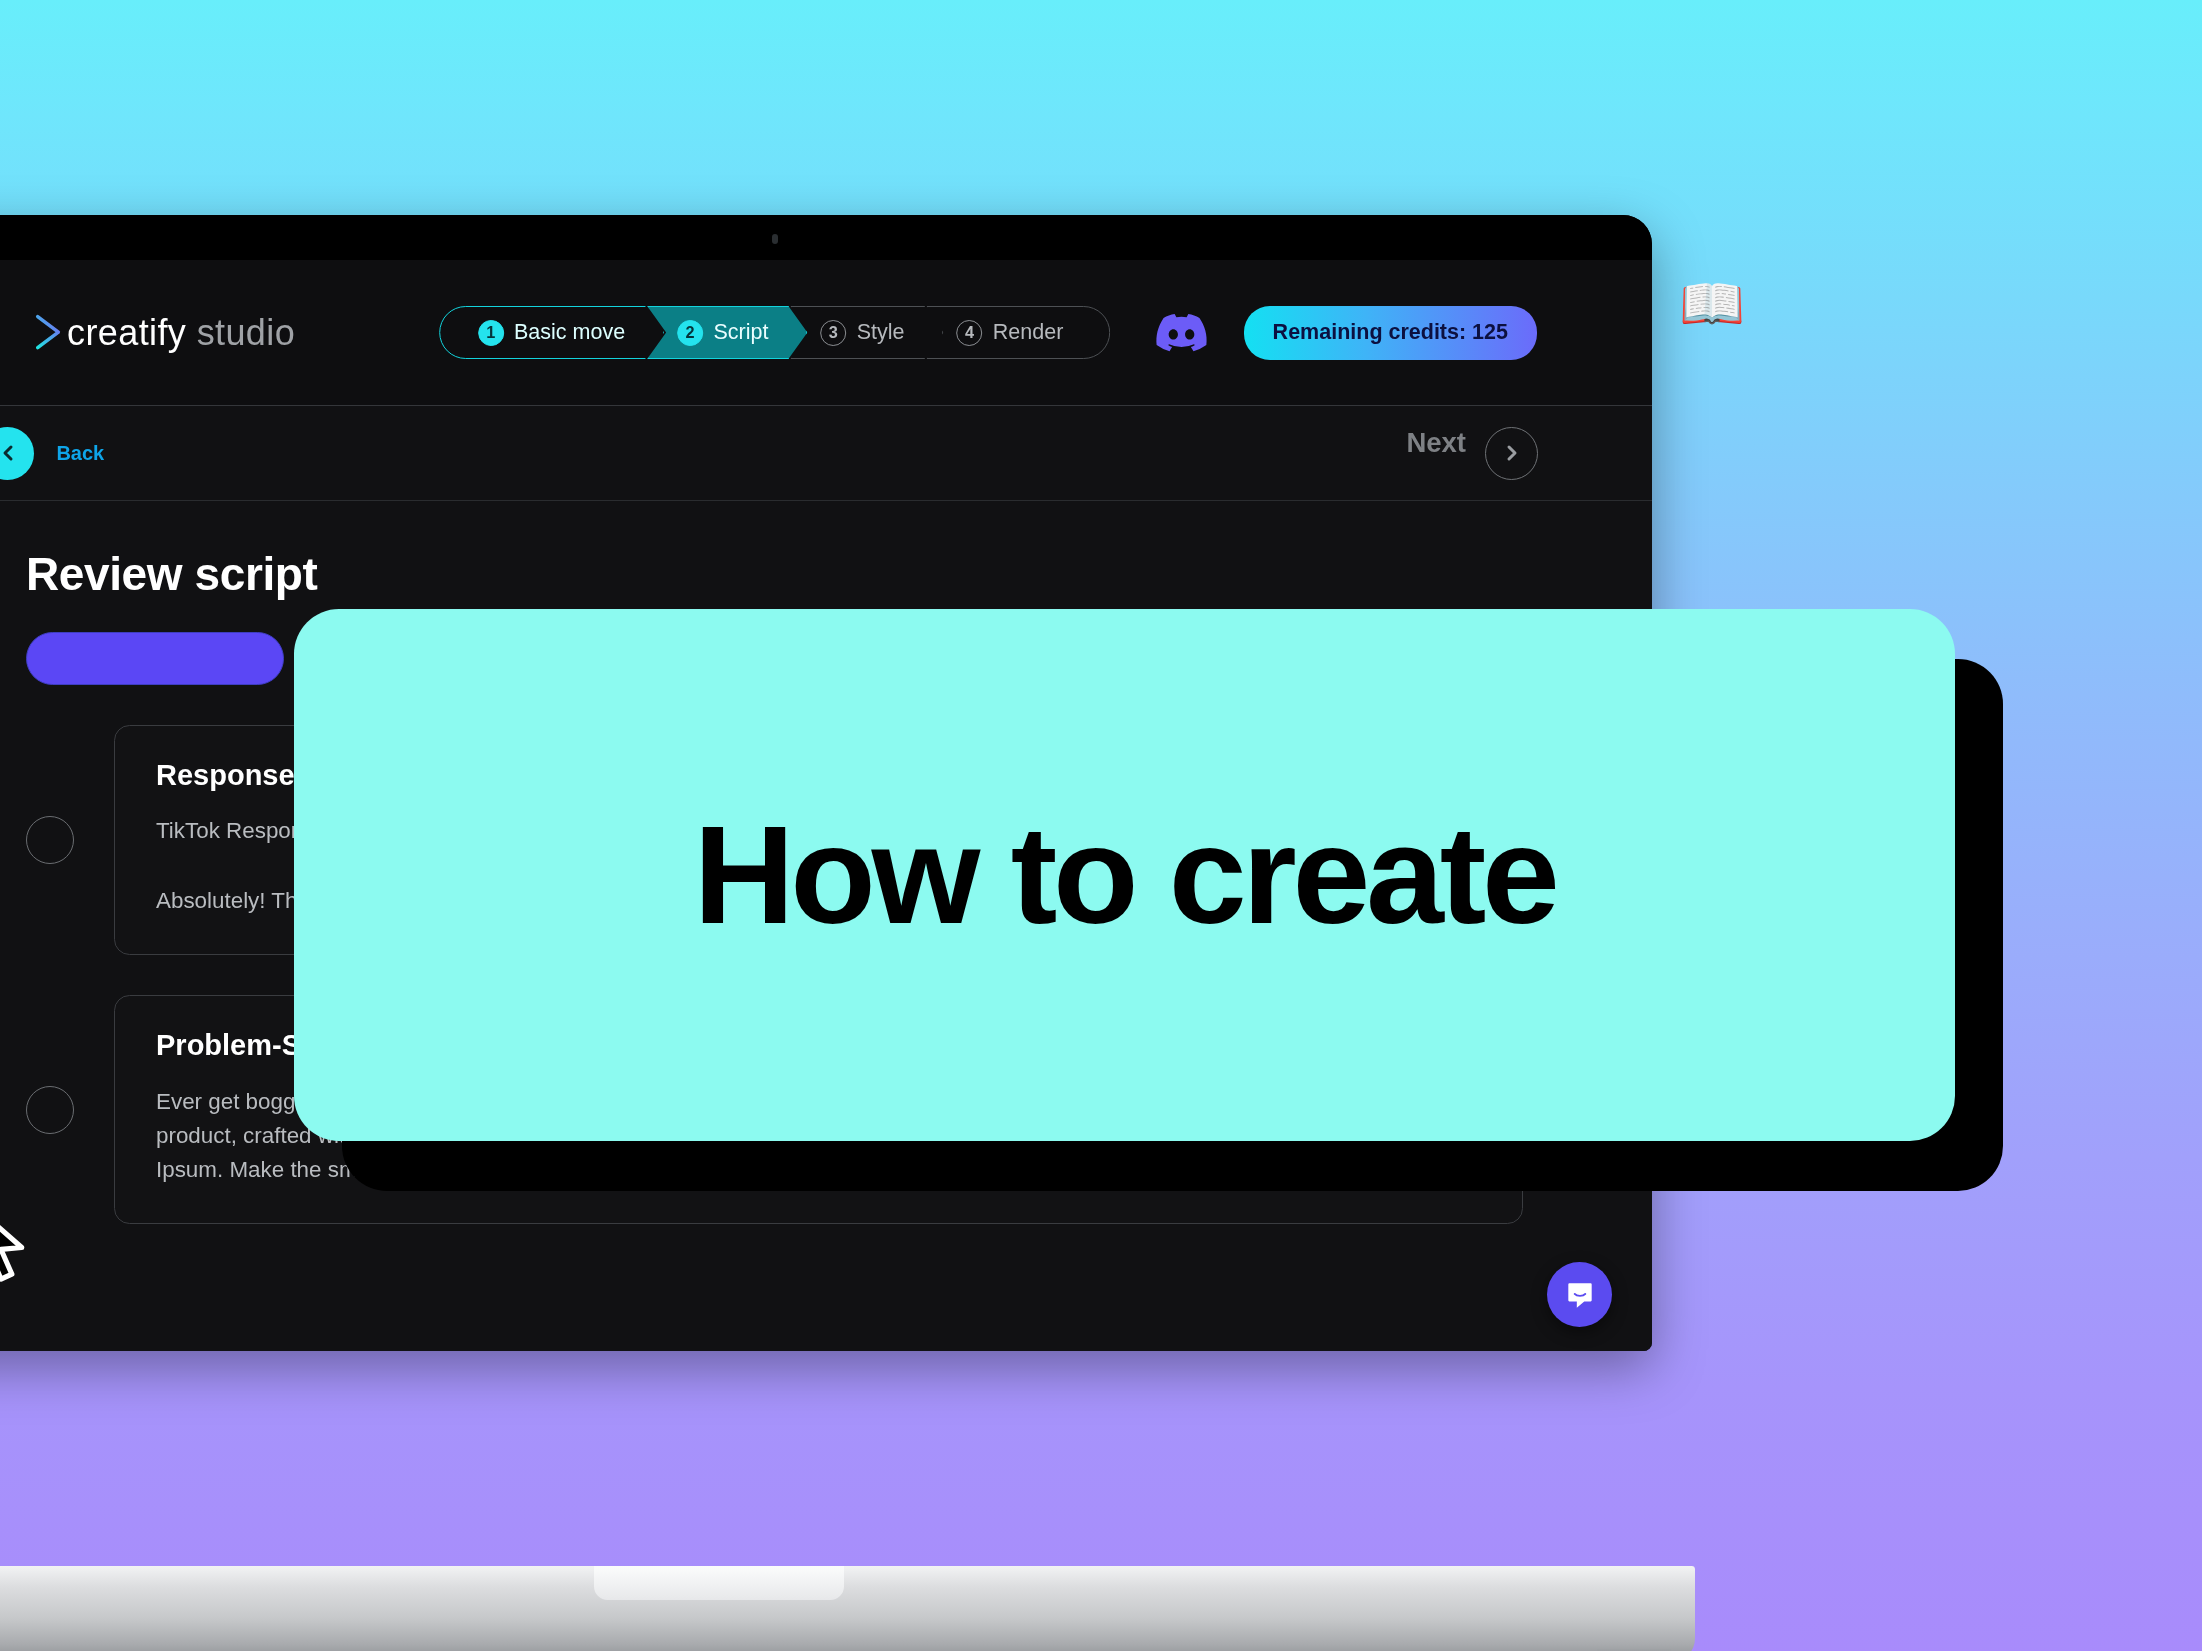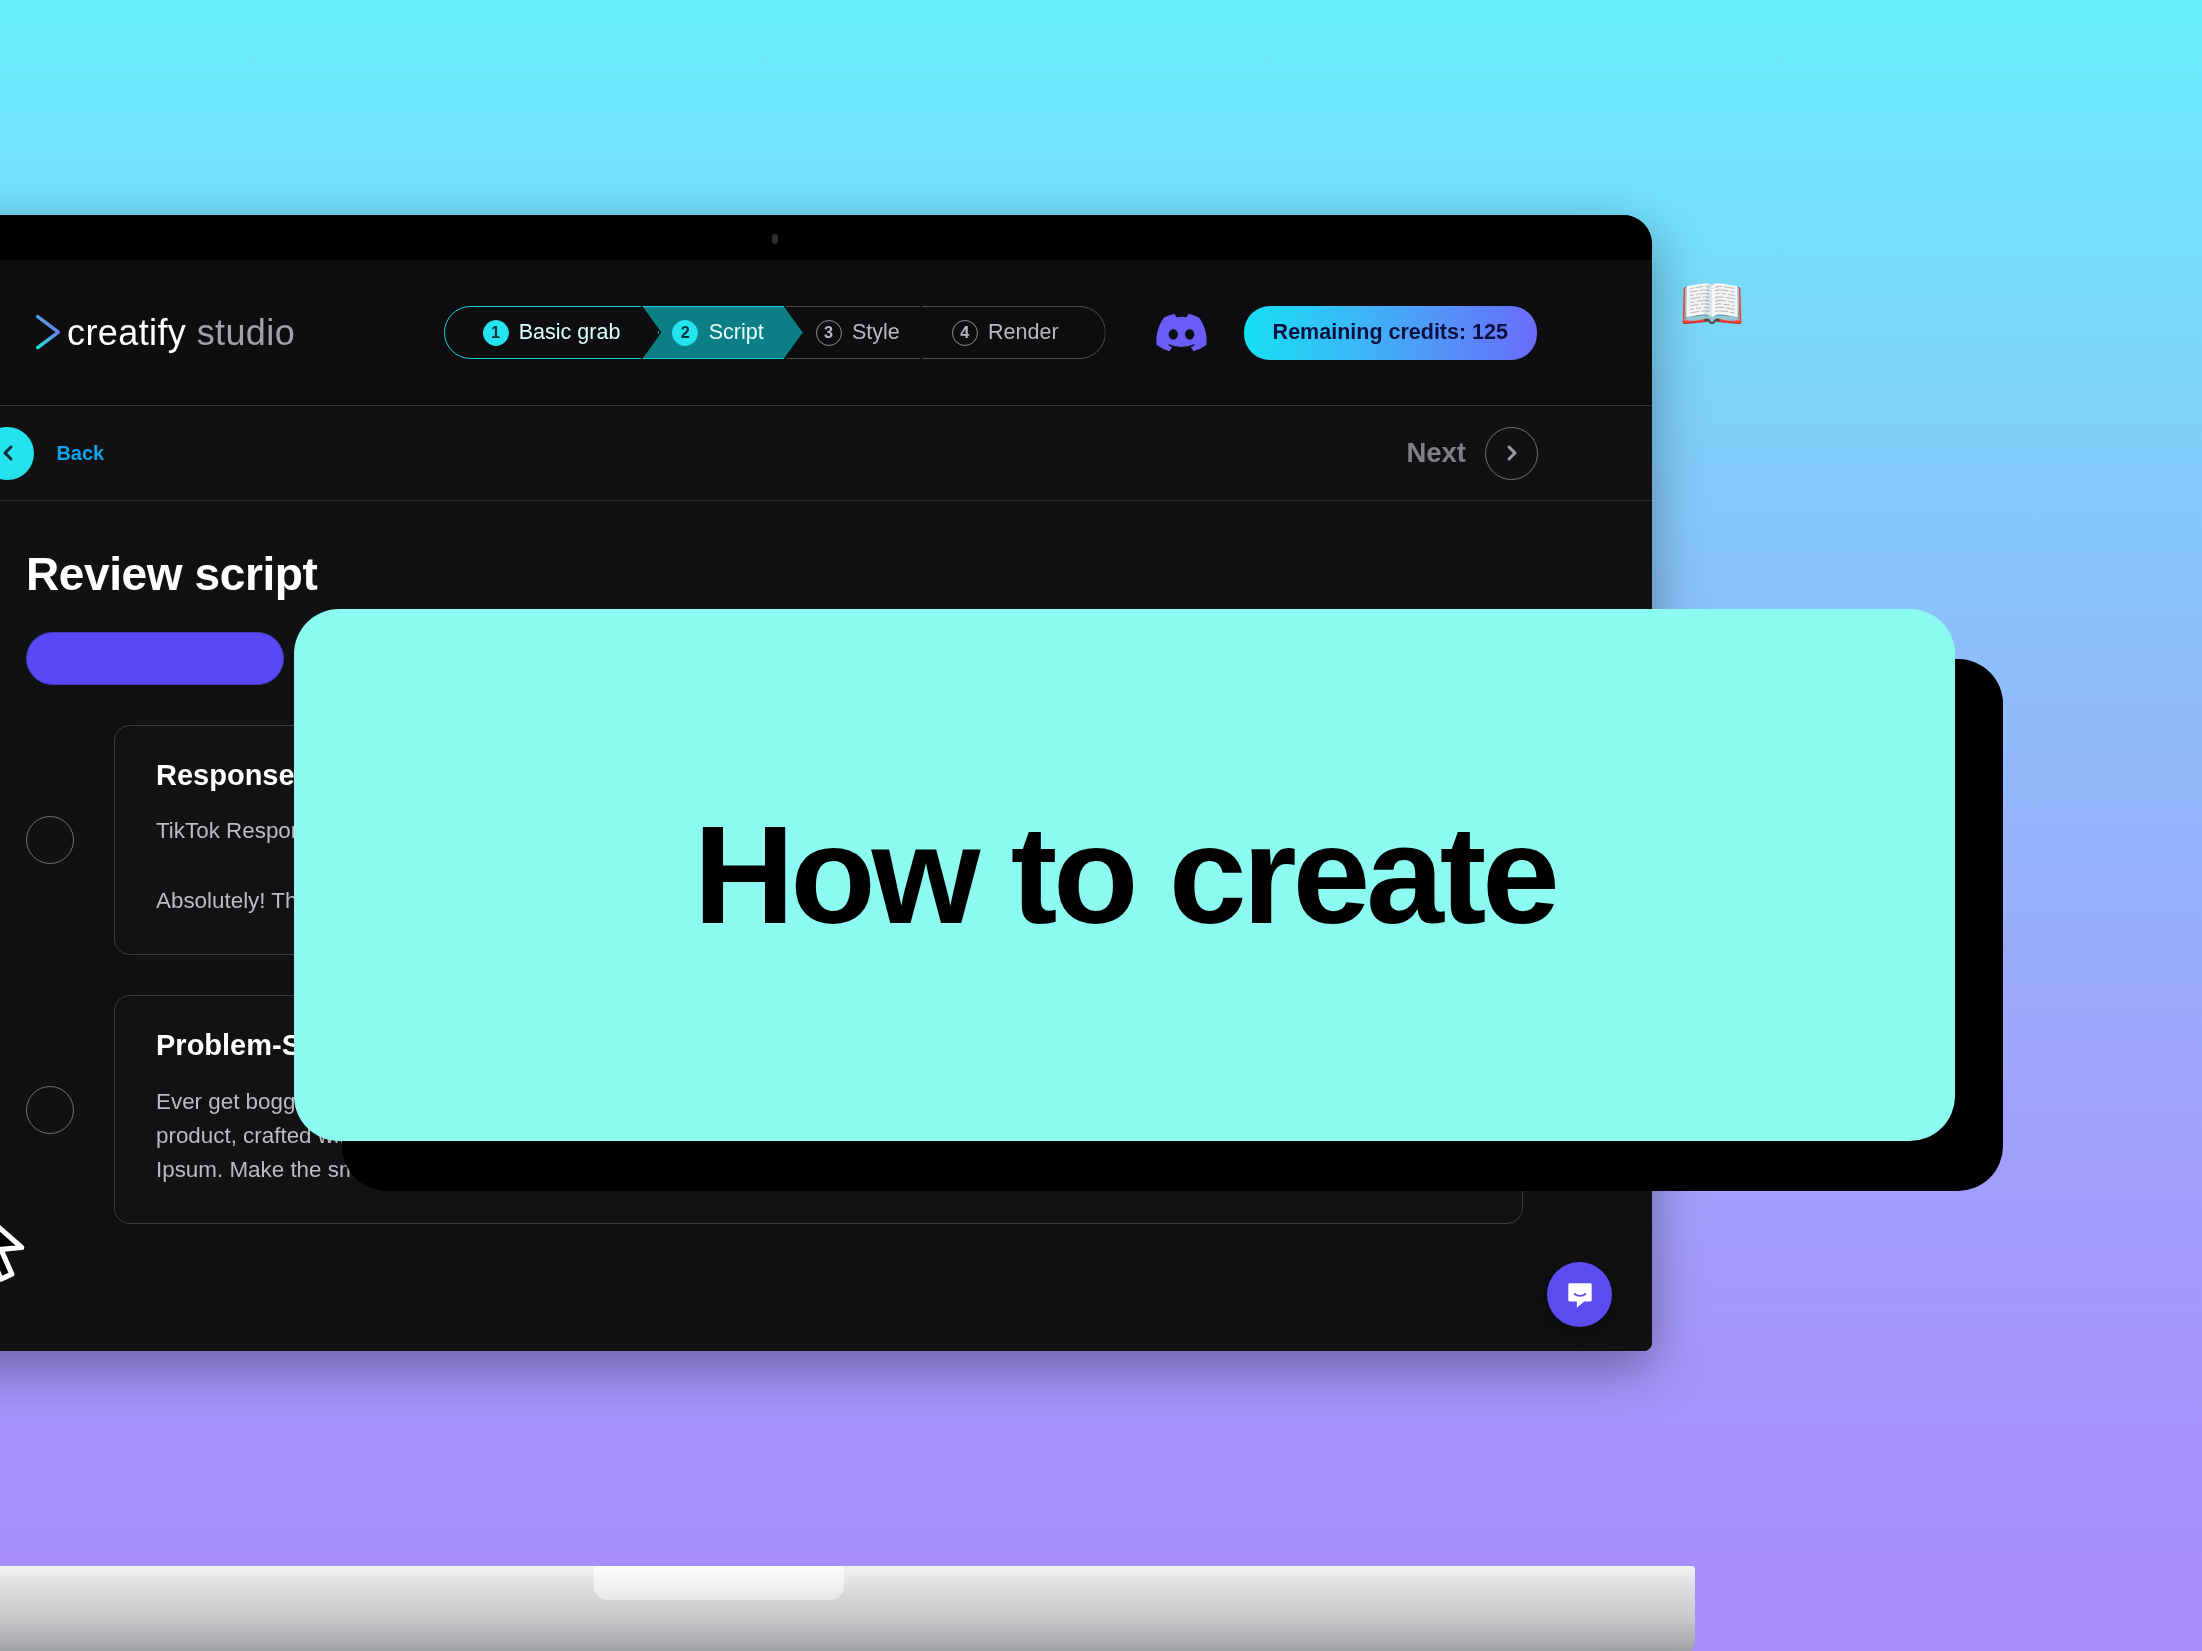--- a/index.html
+++ b/index.html
@@ -146,21 +146,21 @@
     border-bottom: 0.9px solid #2a2c2f;
   }
   .backwrap { position: absolute; left: 84px; display: flex; align-items: center; gap: 22.4px; }
   .circ-btn {
     width: 53px; height: 53px; border-radius: 50%;
     display: flex; align-items: center; justify-content: center;
   }
   .circ-btn.teal { background: #24E3EE; color: #0b2b2f; }
   .circ-btn.ghost { border: 1.7px solid #6e7175; color: #9a9da1; }
   .back-label { color: #0ea5e9; font-size: 20px; font-weight: 700; }
-  .nextwrap { position: absolute; right: 114px; display: flex; align-items: center; gap: 19px; }
+  .nextwrap { position: absolute; right: 114px; display: flex; align-items: flex-start; gap: 19px; }
   .next-label { color: #7e8185; font-size: 27.5px; font-weight: 700; }
 
   
   .page { position: relative; padding: 46px 129px 0 129px; }
   .page-title { color: #fff; font-size: 46px; font-weight: 700; letter-spacing: -0.4px; }
   .primary-pill {
     margin-top: 31px;
     width: 258px; height: 53px; border-radius: 27.5px;
     background: #5B47F5;
     border: 0.9px solid #3e3ec2;
@@ -260,21 +260,21 @@
             </span>
             <span class="brand-text">
               <span class="b1">creatify</span>
               <span class="b2">studio</span>
             </span>
           </div>
 
           <div class="stepper">
             <div class="step done">
               <span class="step-num">1</span>
-              <span>Basic grab</span>
+              <span>Basic move</span>
             </div>
             <div class="step current">
               <span class="step-num">2</span>
               <span>Script</span>
             </div>
             <div class="step">
               <span class="step-num">3</span>
               <span>Style</span>
             </div>
             <div class="step">

